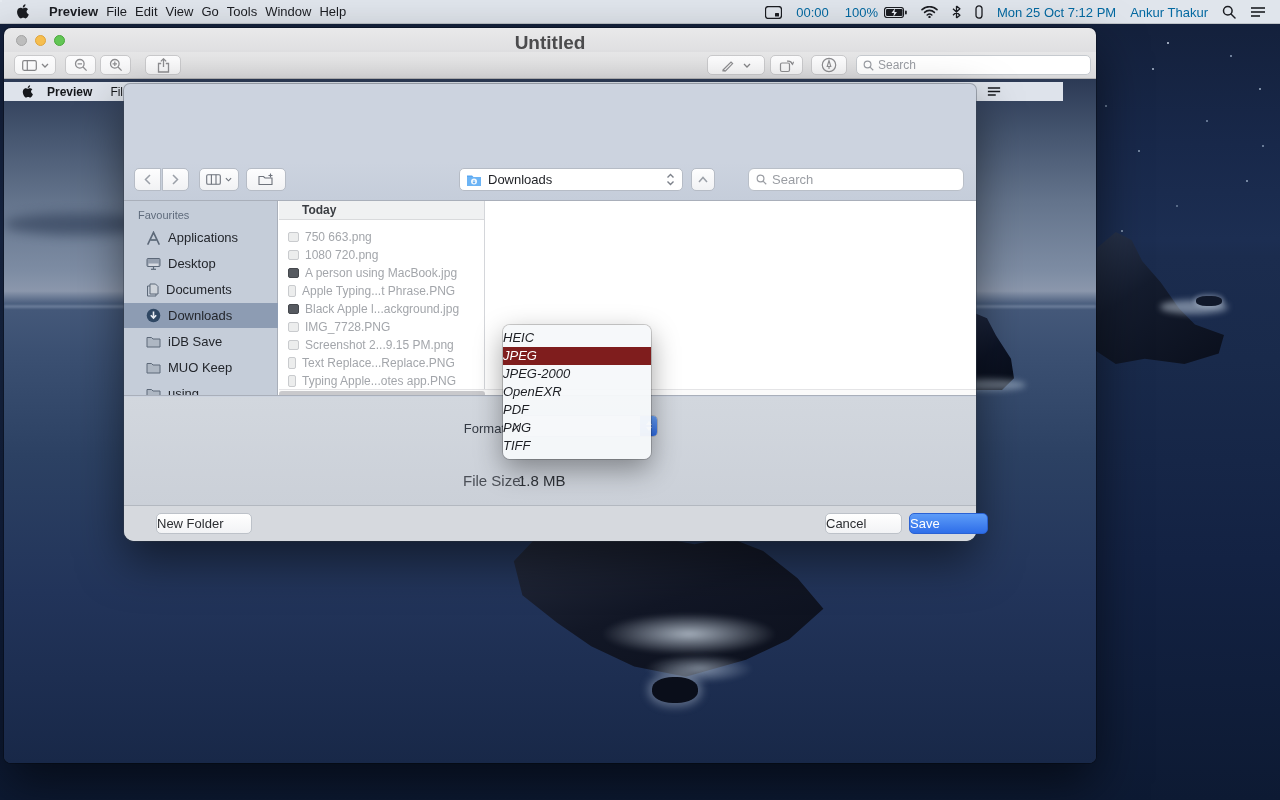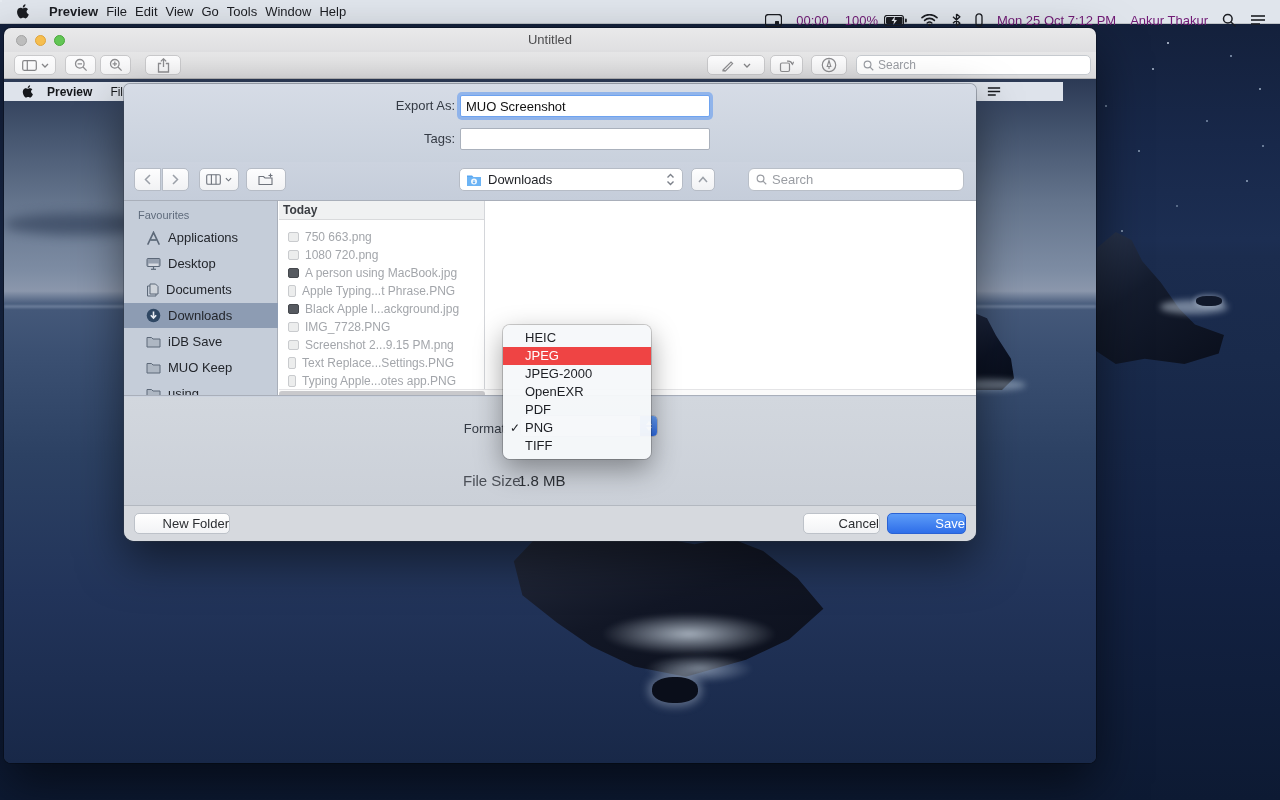--- a/index.html
+++ b/index.html
@@ -16,31 +16,31 @@
     background:rgba(205,218,232,0.5); filter:blur(3px); }
   .cliff-right-rock2 { left:1196px; top:296px; width:26px; height:10px; border-radius:40%;
     background:#10182a; box-shadow:0 0 4px 2px rgba(210,222,236,0.35); }
 
   
   .menubar { left:0; top:0; width:1280px; height:24px; background:rgba(233,237,244,0.96);
     display:flex; align-items:center; font-size:13px; color:#1b1d22; border-bottom:1px solid rgba(0,0,0,0.15); }
   .menubar .apple { margin-left:16px; width:13px; height:15px; }
   .mb-item { margin-left:8px; }
   .mb-item.first { font-weight:700; margin-left:20px; }
-  .mb-right { position:absolute; right:14px; top:8px; height:24px; display:flex; align-items:center; gap:14px; font-size:13px; color:#701a75; }
+  .mb-right { position:absolute; right:14px; top:0; height:24px; display:flex; align-items:center; gap:14px; font-size:13px; color:#0369a1; }
 
   
   .window { left:4px; top:28px; width:1092px; height:735px; border-radius:7px;
     box-shadow:0 22px 50px rgba(0,0,0,0.55), 0 0 0 1px rgba(0,0,0,0.25); overflow:hidden; background:#25324d; }
   .titlebar { left:0; top:0; width:100%; height:24px; background:linear-gradient(#e9e9ea,#dfdfe1); }
   .tl { top:7px; width:11px; height:11px; border-radius:50%; }
   .tl.close { left:12px; background:#bdbdbd; border:0.5px solid #a3a3a3; }
   .tl.min { left:31px; background:#f6be4f; border:0.5px solid #dfa33b; }
   .tl.zoom { left:50px; background:#62c655; border:0.5px solid #4aa73c; }
-  .win-title { left:0; top:4px; width:100%; text-align:center; font-size:13px; color:#4b4b4d; font-weight:400; }
+  .win-title { left:0; top:4px; width:100%; text-align:center; font-size:19px; color:#4b4b4d; font-weight:700; }
   .toolbar { left:0; top:24px; width:100%; height:27px; background:linear-gradient(#e7e7e8,#d9d9db); border-bottom:1px solid #b2b2b4; }
   .tb-btn { top:3px; height:20px; border-radius:5px; background:linear-gradient(#fcfcfd,#f4f4f5);
     border:1px solid #c9c9cb; display:flex; align-items:center; justify-content:center; color:#848487; }
   .tb-search { top:3px; height:20px; border-radius:5px; background:#fff; border:1px solid #c6cacf;
     display:flex; align-items:center; padding-left:6px; gap:4px; color:#9a9da3; font-size:12px; }
 
   
   .content { left:0; top:51px; width:1092px; height:684px;
     background:linear-gradient(180deg,#2c3a55 0%,#45556f 8%,#64748c 18%,#7d8ca3 28%,#8b97ac 31%,#45597a 33%,#3b5072 40%,#2c4163 55%,#22345a 75%,#182848 100%); }
   .inner-menubar { left:0; top:3px; width:1059px; height:19px; background:rgba(228,232,239,0.97);
@@ -77,47 +77,47 @@
     display:flex; align-items:center; font-size:13px; color:#1d1f24; padding:0 6px; gap:6px; }
   .srch { top:6px; height:23px; border-radius:6px; background:#fff; border:1px solid #b9bfc8;
     display:flex; align-items:center; padding-left:7px; gap:5px; color:#9a9da3; font-size:13px; }
   .browser { left:0; top:116px; width:852px; height:196px; background:#fff; border-top:1px solid #a9afba; border-bottom:1px solid #a9afba; overflow:hidden; }
   .side { left:0; top:0; width:154px; height:100%; background:#c5cdd9; border-right:1px solid #a9afba; }
   .side-header { left:14px; top:8px; font-size:11px; color:#5f6b7c; font-weight:500; }
   .side-item { left:0; width:154px; height:25px; display:flex; align-items:center; gap:7px; padding-left:22px; font-size:13px; color:#23262c; }
   .side-item.sel { background:#8d9cb3; }
   .filecol { left:155px; top:0; width:206px; height:100%; border-right:1px solid #d4d6da; }
   .group-hdr { left:0; top:0; width:100%; height:19px; background:#f0f1f2; border-bottom:1px solid #d9dadc;
-    font-size:12px; font-weight:700; color:#3a3d42; padding:2px 0 0 4px; }
+    font-size:12px; font-weight:700; color:#3a3d42; padding:2px 0 0 23px; }
   .frow { left:0; width:100%; height:18px; display:flex; align-items:center; gap:6px; padding-left:9px;
     font-size:12px; color:#a3a6ab; white-space:nowrap; overflow:hidden; }
   .fthumb { width:11px; height:10px; border:1px solid #c9cbce; border-radius:2px; background:#eceded; flex:none; }
   .fthumb.dark { background:#565a60; border-color:#45484d; }
   .fthumb.tall { width:8px; height:12px; }
   .hscroll { left:155px; top:188px; width:697px; height:8px; background:#fafafa; border-top:1px solid #e4e4e6; }
   .hthumb { left:0; top:1px; width:206px; height:6px; border-radius:3px; background:#c9c9cc; }
   .sheet-bottom { left:0; top:313px; width:100%; height:108px; background:linear-gradient(#d2d7de,#cbd0d8); }
   .sheet-footer { left:0; top:421px; width:100%; height:36px; background:#d6d9de; border-top:1px solid #b3b8c0; border-radius:0 0 10px 10px; }
   .btn { height:21px; border-radius:5px; background:linear-gradient(#ffffff,#f2f3f5); border:1px solid #bdc2c9;
-    font-size:13px; color:#2b2d31; display:flex; align-items:center; justify-content:flex-end; }
+    font-size:13px; color:#2b2d31; display:flex; align-items:center; justify-content:flex-start;margin-left:22px; }
   .btn.primary { background:linear-gradient(#5d9cf8,#2e6ee9); border:1px solid #2a62d4; color:#fff; }
   .small-label { font-size:15px; color:#4b4f57; }
 
   
   .fmt-popup { left:520px; top:415px; width:138px; height:22px; border-radius:5px; background:#fff; border:1px solid #b0b6c0; }
   .fmt-popup .cap { position:absolute; right:0; top:0; width:17px; height:20px; border-radius:0 4px 4px 0;
     background:linear-gradient(#68a1f8,#2f6ce6); display:flex; flex-direction:column; align-items:center; justify-content:center; gap:2px; }
   .tri-up { width:0; height:0; border-left:3px solid transparent; border-right:3px solid transparent; border-bottom:4px solid #fff; }
   .tri-dn { width:0; height:0; border-left:3px solid transparent; border-right:3px solid transparent; border-top:4px solid #fff; }
 
   
   .fmt-menu { left:503px; top:325px; width:148px; height:134px; border-radius:7px;
     background:rgba(246,248,250,0.96); box-shadow:0 10px 28px rgba(0,0,0,0.38), 0 0 0 1px rgba(0,0,0,0.18); padding:4px 0; }
-  .fmt-item { height:18px; line-height:18px; font-size:13px; color:#1d1f24; padding-left:22px; position:relative; }
-  .fmt-item.hl { background:#ef4444; color:#fff; }
+  .fmt-item { height:18px; line-height:18px; font-size:13px; color:#1d1f24; position:relative;font-style:italic; }
+  .fmt-item.hl { background:#7f1d1d; color:#fff; }
   .fmt-item .chk { position:absolute; left:7px; top:0; font-size:12px; color:#1d1f24; }
 
   svg { display:block; }
 </style>
 </head>
 <body>
 
 <div class="abs desktop">
   <div class="abs" style="left:0;top:0;width:2px;height:2px;border-radius:50%;background:#c7d2e2;box-shadow:1167px 42px #c7d2e2,1259px 88px #9fb0c6,1138px 150px #8ea0b8,1206px 120px #7c8ea8,1246px 180px #95a7bf,1121px 230px #8ea0b8,1176px 205px #6d7f9a,1262px 145px #8396b0,1152px 68px #aebdd0,1230px 55px #8d9fb8,1105px 105px #7e90aa"></div>
   <div class="abs cliff-right"></div>
@@ -272,26 +272,20 @@
     <div class="abs inner-cliff"></div>
     <div class="abs inner-cliff-foam"></div>
     <div class="abs island-rock"></div>
     <div class="abs island-foam1"></div>
     <div class="abs island-foam2"></div>
     <div class="abs island-rock2"></div>
   </div>
 </div>
 
 <div class="abs sheet">
-  <div class="abs sheet-top">
-    <div class="abs form-label" style="left:0;width:331px;top:14px">Export As:</div>
-    <input class="abs field focus" style="left: 336px; top: 11px;" value="MUO Screenshot">
-    <div class="abs form-label" style="left:0;width:331px;top:47px">Tags:</div>
-    <input class="abs field" style="left: 336px; top: 44px;">
-  </div>
 
   <div class="abs sheet-toolbar">
     <div class="abs nav-btn" style="left:10px;width:27px;border-radius:5px 0 0 5px">
       <svg width="7" height="11" viewBox="0 0 7 11">
           <path d="M6 1L1.5 5.5 6 10" fill="none" stroke="#9ba0a8" stroke-width="1.5"></path>
         </svg>
     </div>
     <div class="abs nav-btn" style="left:38px;width:27px;border-radius:0 5px 5px 0">
       <svg width="7" height="11" viewBox="0 0 7 11">
           <path d="M1 1l4.5 4.5L1 10" fill="none" stroke="#9ba0a8" stroke-width="1.5"></path>
@@ -419,21 +413,21 @@
       <div class="abs frow" style="top:117px">
           <span class="fthumb"></span>
           <span>IMG_7728.PNG</span>
         </div>
       <div class="abs frow" style="top:135px">
           <span class="fthumb"></span>
           <span>Screenshot 2...9.15 PM.png</span>
         </div>
       <div class="abs frow" style="top:153px">
           <span class="fthumb tall"></span>
-          <span>Text Replace...Settings.PNG</span>
+          <span>Text Replace...Replace.PNG</span>
         </div>
       <div class="abs frow" style="top:171px">
           <span class="fthumb tall"></span>
           <span>Typing Apple...otes app.PNG</span>
         </div>
       <div class="abs" style="top:189px;left:26px;width:150px;height:4px;overflow:hidden;background:repeating-linear-gradient(90deg,#b9bcc0 0 6px,transparent 6px 10px)"></div>
     </div>
     <div class="abs hscroll">
         <div class="abs hthumb"></div>
       </div>

